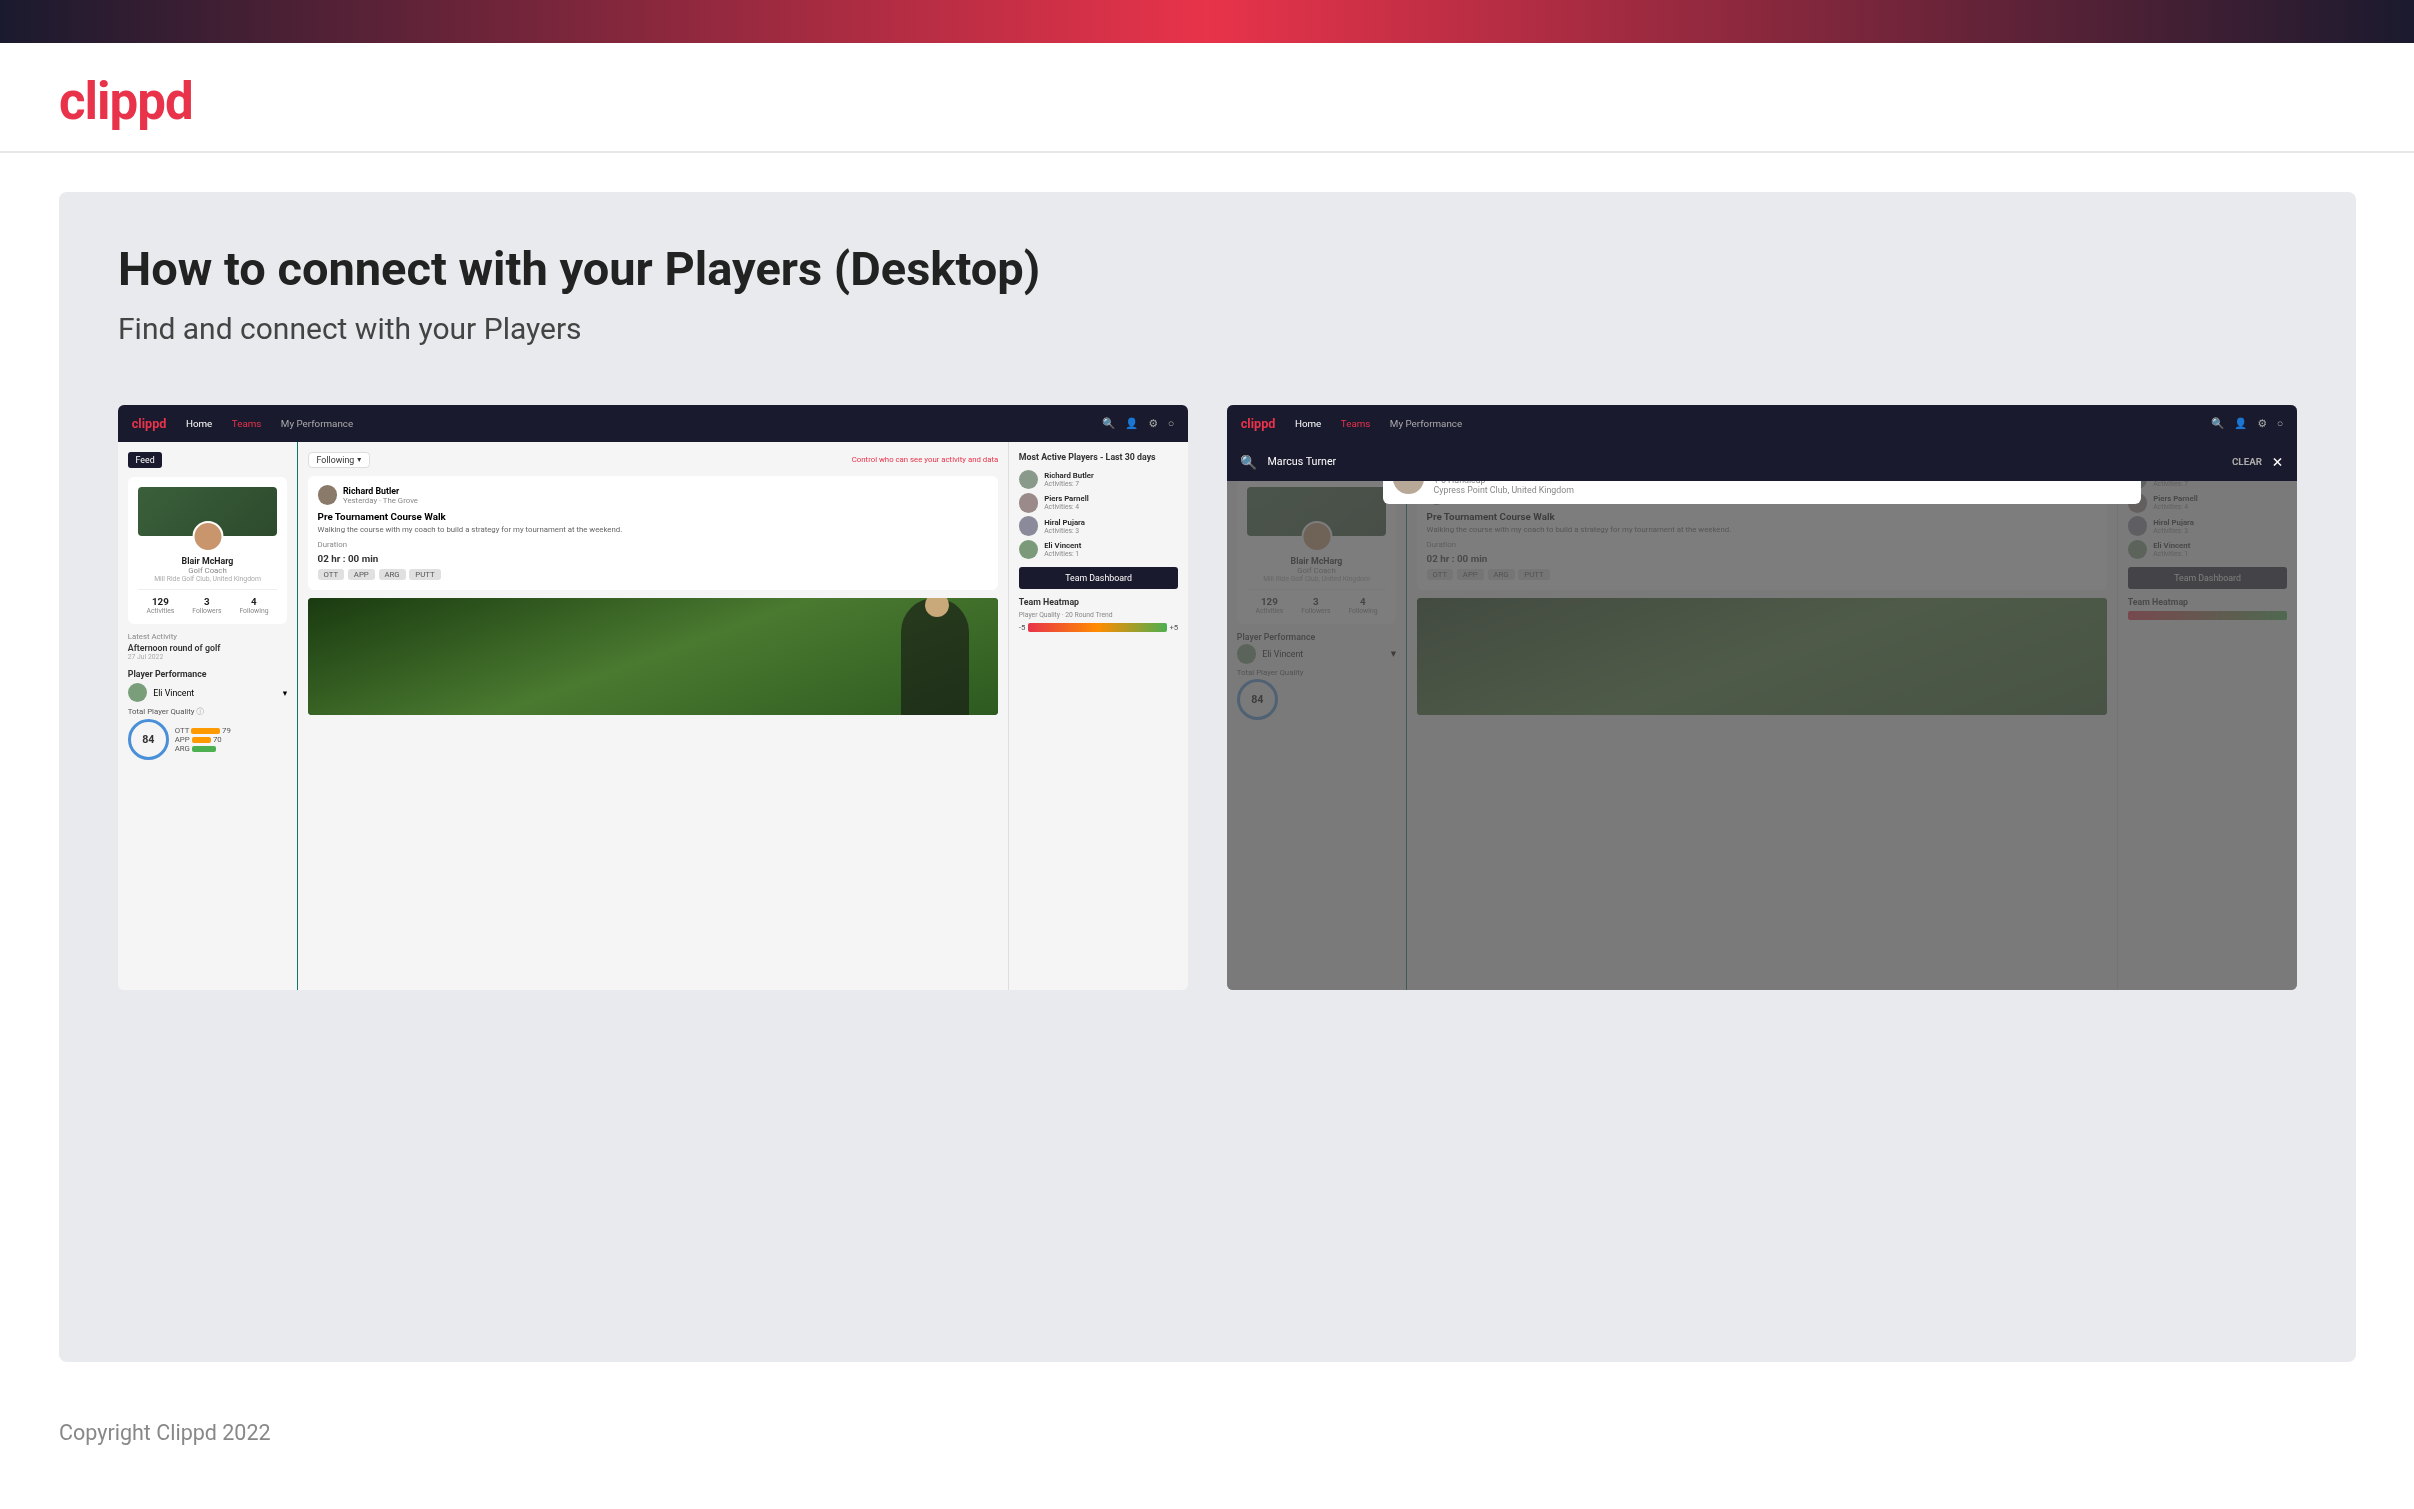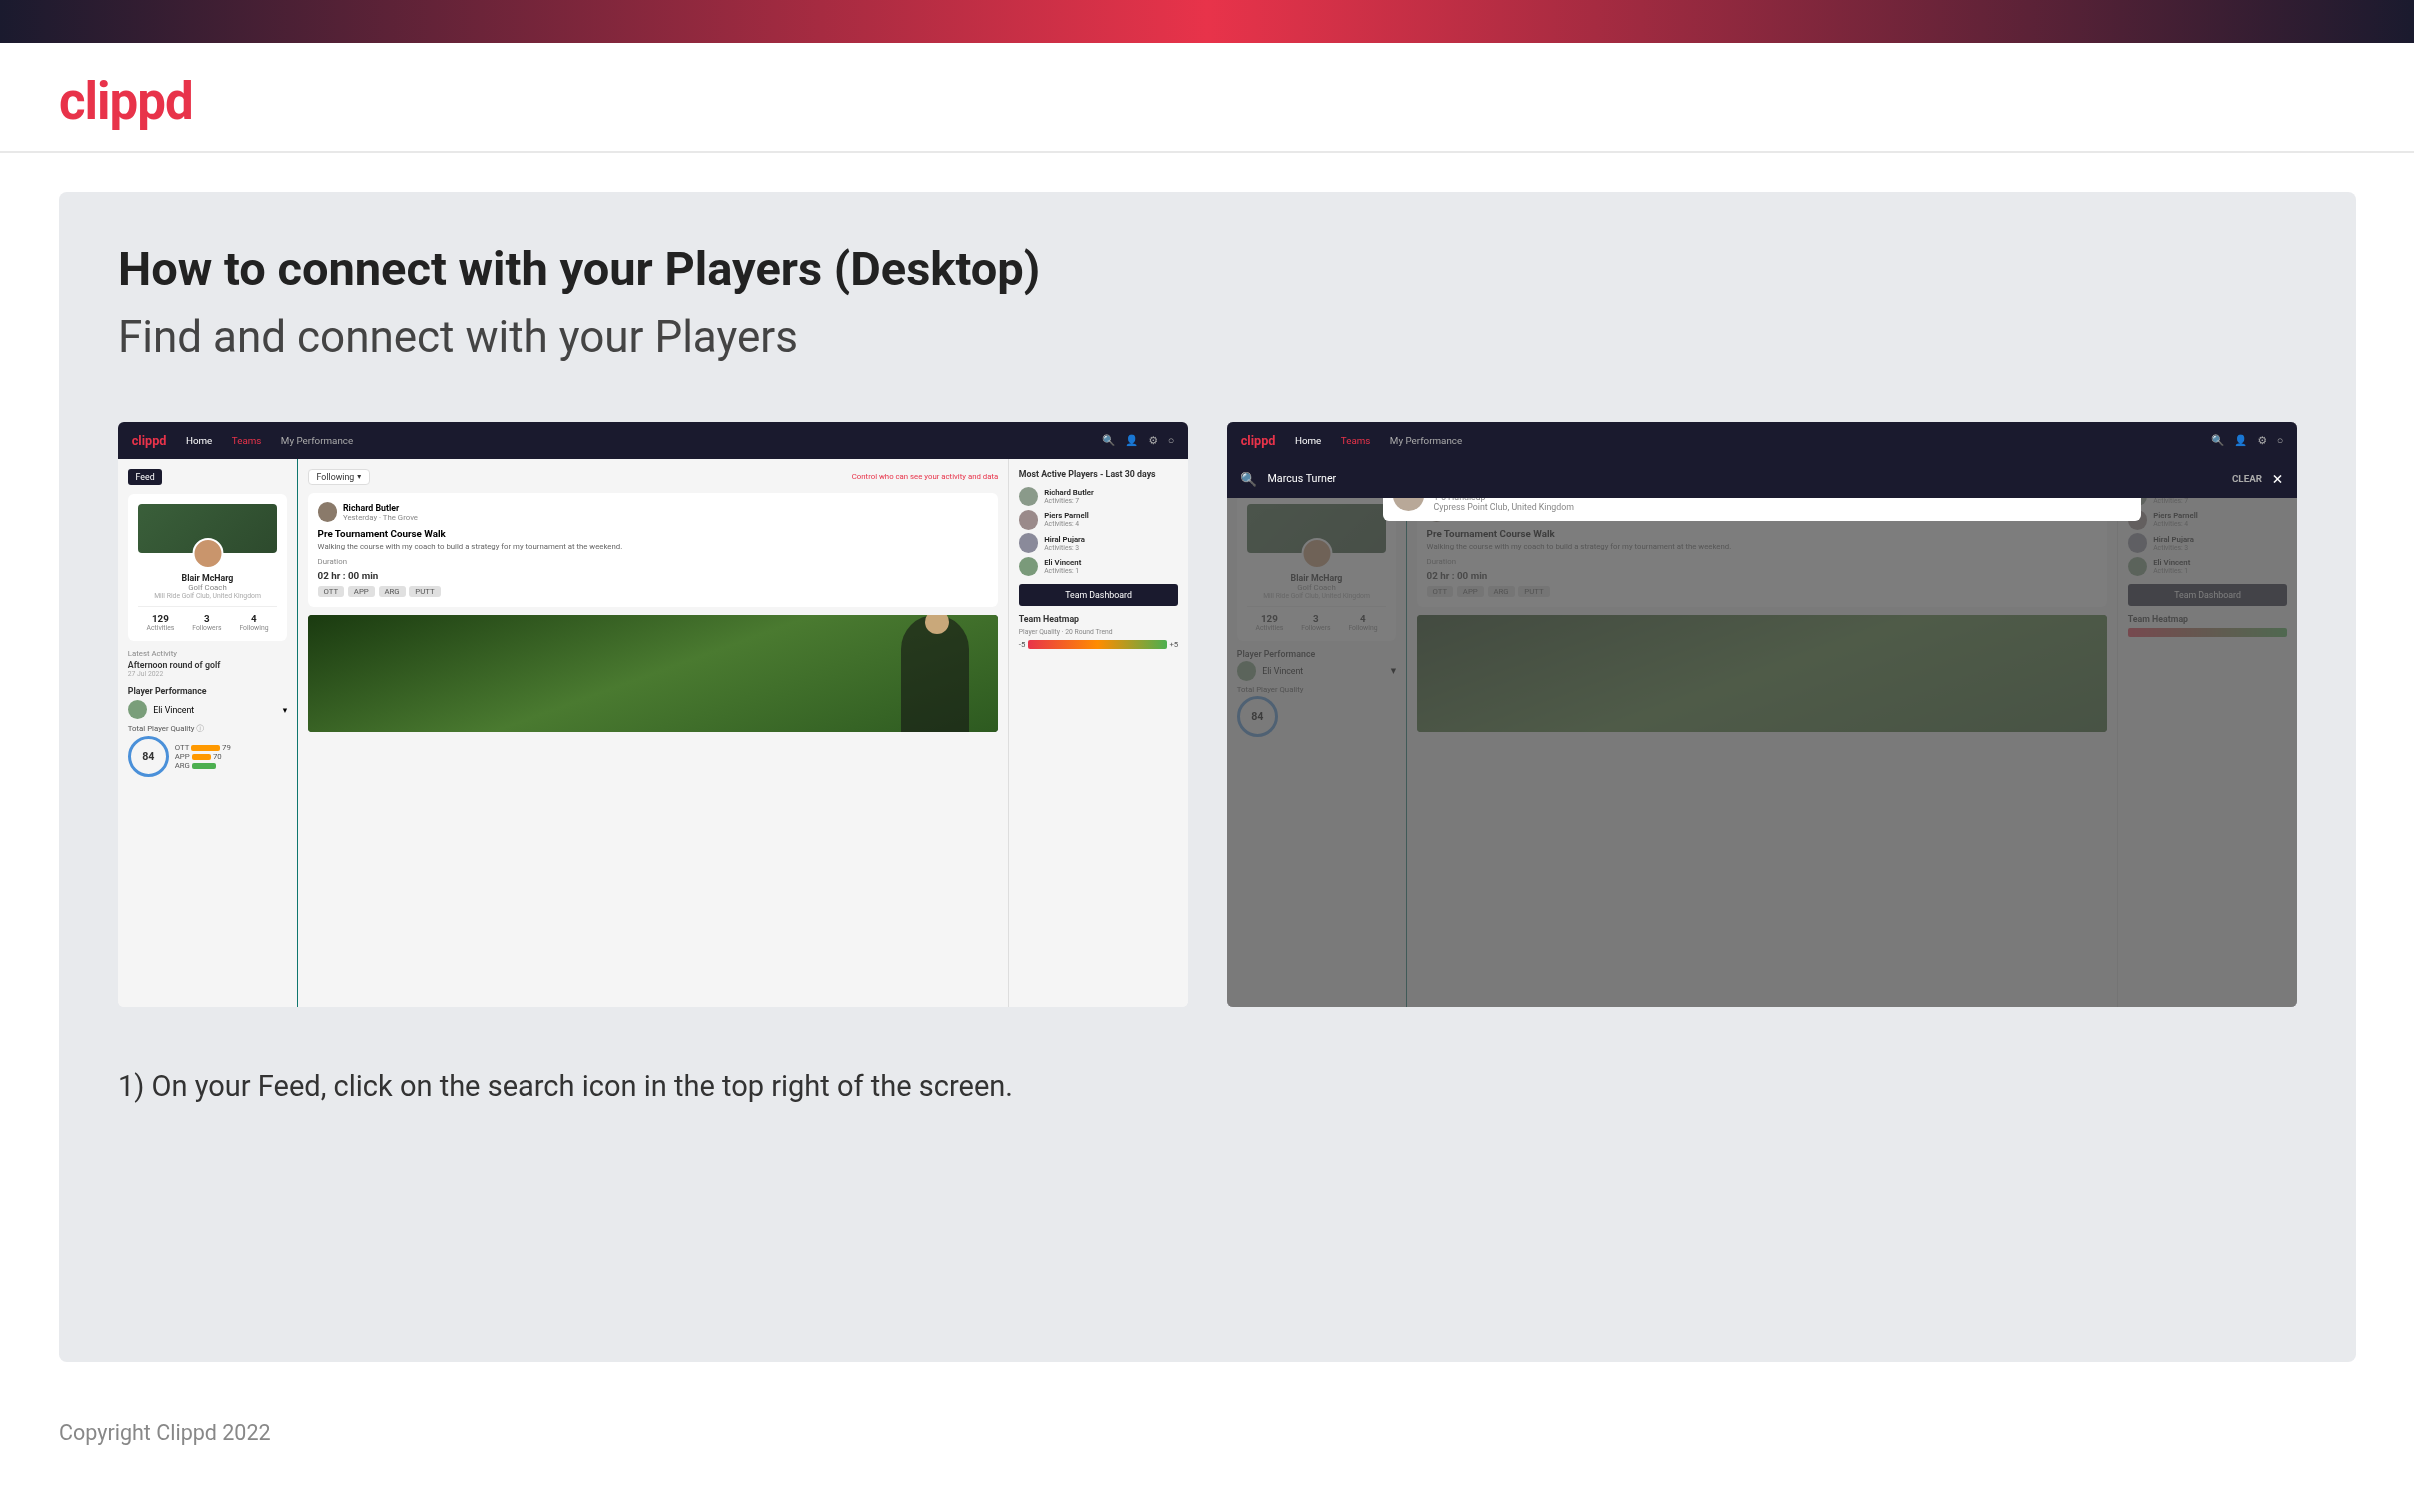--- a/index.html
+++ b/index.html
@@ -49,21 +49,21 @@
     }
 
     .main-title {
       font-size: 47px;
       font-weight: 700;
       color: #222;
       margin-bottom: 15.6px;
     }
 
     .main-subtitle {
-      font-size: 44px;
+      font-size: 30px;
       color: #444;
       margin-bottom: 59px;
     }
 
     
     .screenshots-row {
       display: flex;
       gap: 39px;
       margin-bottom: 59px;
     }
@@ -766,21 +766,20 @@
               <div class="mock-search-result-sub">Cypress Point Club, United Kingdom</div>
             </div>
           </div>
         </div>
       </div>
     </div>
 
   </div>
 
   <div class="steps-row">
-    <div class="step-text">1) On your Feed, click on the search icon in the top right of the screen.</div>
   </div>
 
 </div>
 
 <div class="footer">
   <span>Copyright Clippd 2022</span>
 </div>
 
 
 </body></html>

